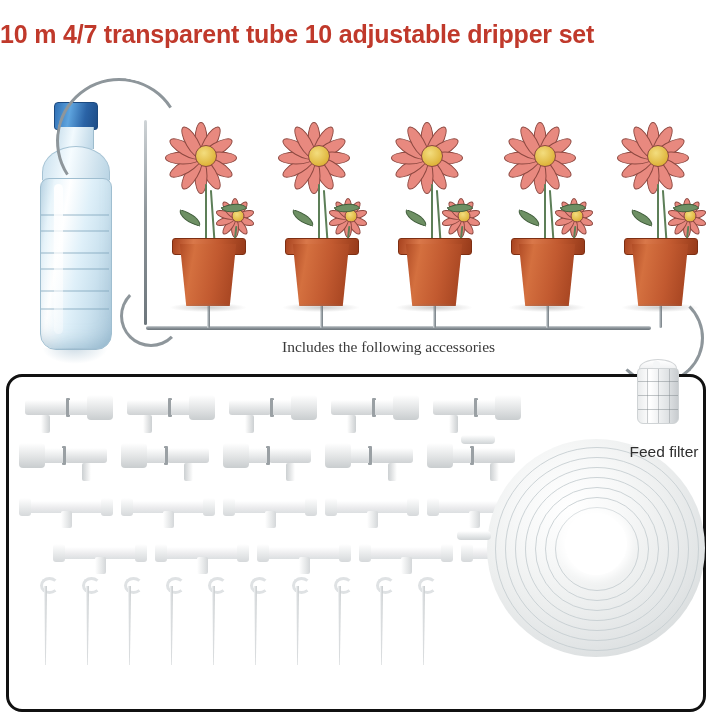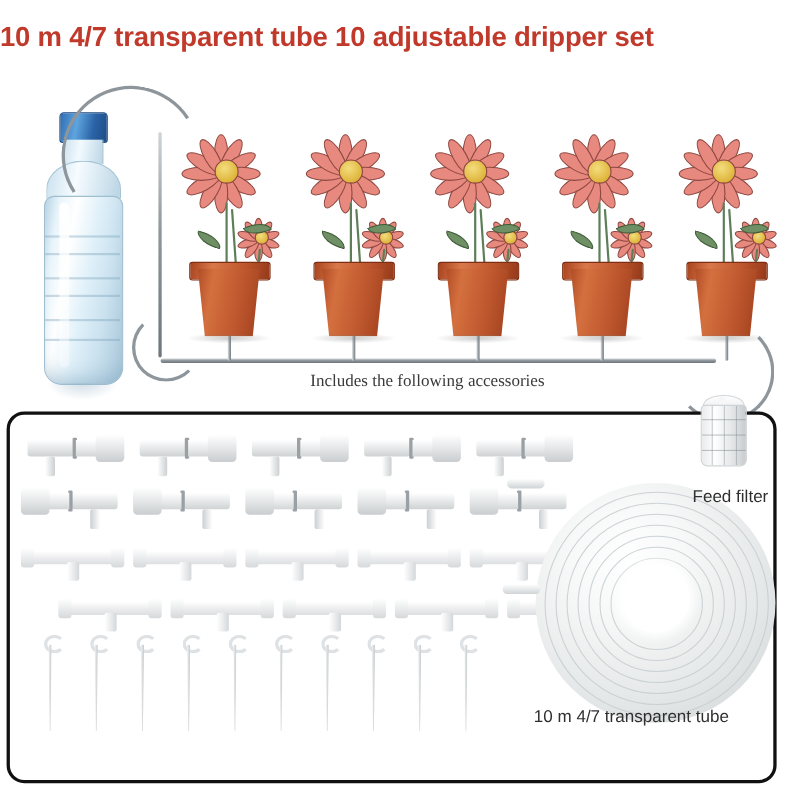--- a/index.html
+++ b/index.html
@@ -714,16 +714,15 @@
         <div class="filter-mesh" style="top:12px"></div>
         <div class="filter-mesh" style="top:26px"></div>
         <div class="filter-mesh" style="top:40px"></div>
         <div class="filter-vert" style="left:9px"></div>
         <div class="filter-vert" style="left:20px"></div>
         <div class="filter-vert" style="left:31px"></div>
       </div>
     </div>
     <div class="filter-label">Feed filter</div>
 
-    <div class="coil-label">10 m 4/7 transparent tube</div>
 
   </div>
 </div>
 
 </body></html>

